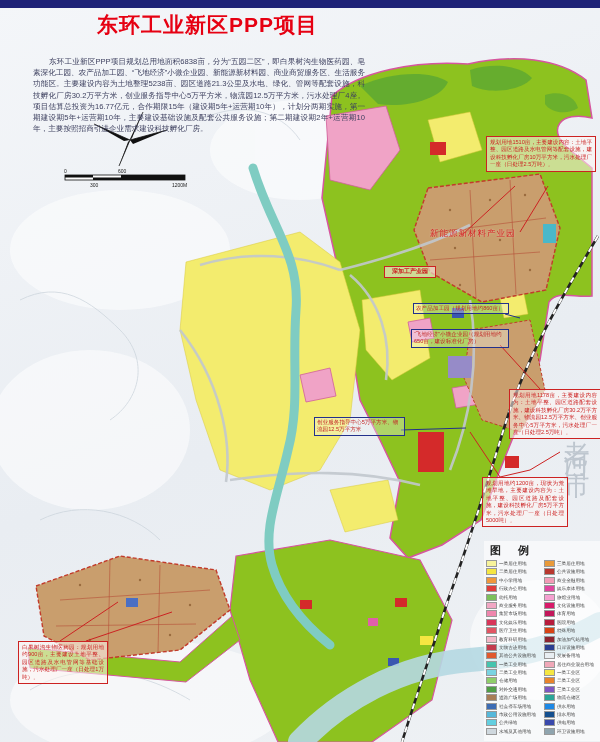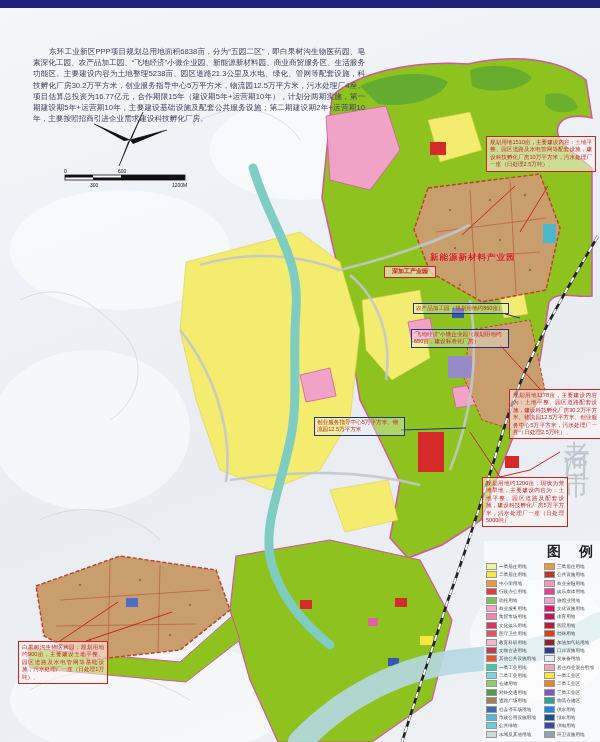--- a/index.html
+++ b/index.html
@@ -4,50 +4,50 @@
 <style>
   html,body{margin:0;padding:0;background:#fff;}
   #stage{position:relative;width:600px;height:742px;overflow:hidden;
          font-family:"Liberation Sans","DejaVu Sans",sans-serif;
          background:linear-gradient(160deg,#f4f6f9 0%,#e9edf2 55%,#eef1f4 100%);}
   #topbar{position:absolute;left:0;top:0;width:600px;height:8px;background:#1e2277;}
   #map-svg{position:absolute;left:0;top:0;}
 
   #title{position:absolute;left:35px;top:11px;width:345px;text-align:center;
          font-size:21px;font-weight:bold;color:#e60012;letter-spacing:1px;}
-  #intro{position:absolute;left:33px;top:46px;width:332px;font-size:7.6px;line-height:1.48;
+  #intro{position:absolute;left:33px;top:56px;width:332px;font-size:7.6px;line-height:1.48;
          color:#3c3f5e;text-align:justify;text-indent:16px;}
 
   .redbox{position:absolute;border:1.5px solid #cc2222;color:#cc2222;background:rgba(255,245,243,.55);
           font-size:5.6px;line-height:1.32;padding:2px 3px;text-align:justify;z-index:6;}
   .bluebox{position:absolute;border:1.2px solid #23308c;color:#c22525;background:rgba(240,245,240,.35);
            font-size:5.6px;line-height:1.3;padding:1px 2px;z-index:6;}
   #anno-top-right{left:486px;top:136px;width:102px;}
   #anno-right-mid{left:509px;top:389px;width:84px;}
   #anno-right-low{left:482px;top:477px;width:78px;}
   #anno-bottom-left{left:18px;top:641px;width:82px;}
   #label-processing{left:384px;top:266px;width:48px;text-align:center;font-size:6px;
                     font-weight:bold;padding:1px 1px;background:rgba(250,235,230,.6);}
   #bluebox-1{left:413px;top:303px;width:90px;}
   #bluebox-2{left:411px;top:329px;width:92px;}
   #bluebox-3{left:314px;top:417px;width:85px;}
 
-  .maplabel{position:absolute;color:#d42020;font-weight:bold;z-index:5;
-            text-shadow:0 0 2px rgba(255,255,255,.5);margin-top:24px;}
+  .maplabel{position:absolute;color:#d42020;font-weight:normal;z-index:5;
+            text-shadow:0 0 2px rgba(255,255,255,.5);}
   #label-newmaterial{left:430px;top:228px;width:120px;font-size:8.5px;letter-spacing:1px;}
   #label-biopharma{left:78px;top:574px;width:90px;font-size:7.5px;text-align:center;line-height:1.35;}
   #city-vertical{position:absolute;left:560px;top:420px;writing-mode:vertical-rl;
                  font-size:26px;color:#9aa6b2;opacity:.55;letter-spacing:10px;z-index:2;}
   .scale-num{position:absolute;font-size:5px;color:#222;z-index:4;}
   #sc-0{left:64px;top:168px;} #sc-600{left:118px;top:168px;}
   #sc-300{left:90px;top:182px;} #sc-1200{left:172px;top:182px;}
 
   #legend{position:absolute;left:484px;top:541px;width:114px;height:199px;z-index:7;
           background:rgba(255,255,255,.58);padding:1px 0 0 2px;}
-  #legend-title{text-align:right;font-size:14px;font-weight:bold;color:#222;
+  #legend-title{text-align:left;font-size:11px;font-weight:bold;color:#222;
                 letter-spacing:7px;margin:1px 0 2px 4px;}
   #legend-cols{display:flex;gap:3px;}
   .lg-col{display:flex;flex-direction:column;gap:1.4px;width:55px;}
   .lg-row{display:flex;align-items:center;gap:2px;height:7px;}
   .lg-sw{width:9px;height:5px;flex:0 0 9px;border:.3px solid #999;}
   .lg-tx{font-size:4.6px;color:#444;white-space:nowrap;overflow:hidden;}
 </style>
 </head>
 <body>
 
@@ -192,20 +192,21 @@
     <g>
       <rect x="65" y="175" width="120" height="5" fill="#fff" stroke="#111" stroke-width="0.8"></rect>
       <rect x="65" y="175" width="28" height="2.5" fill="#111"></rect>
       <rect x="93" y="177.5" width="28" height="2.5" fill="#111"></rect>
       <rect x="121" y="175" width="64" height="5" fill="#111"></rect>
     </g>
   </svg>
 
   <div id="topbar"></div>
 
+  <div id="title">东环工业新区PPP项目</div>
   <div id="intro">东环工业新区PPP项目规划总用地面积6838亩，分为“五园二区”，即白果树沟生物医药园、皂素深化工园、农产品加工园、“飞地经济”小微企业园、新能源新材料园、商业商贸服务区、生活服务功能区。主要建设内容为土地整理5238亩、园区道路21.3公里及水电、绿化、管网等配套设施，科技孵化厂房30.2万平方米，创业服务指导中心5万平方米，物流园12.5万平方米，污水处理厂4座。项目估算总投资为16.77亿元，合作期限15年（建设期5年+运营期10年），计划分两期实施，第一期建设期5年+运营期10年，主要建设基础设施及配套公共服务设施；第二期建设期2年+运营期10年，主要按照招商引进企业需求建设科技孵化厂房。</div>
 
   <span class="scale-num" id="sc-0">0</span>
   <span class="scale-num" id="sc-600">600</span>
   <span class="scale-num" id="sc-300">300</span>
   <span class="scale-num" id="sc-1200">1200M</span>
 
   <div id="city-vertical">老河口市</div>
 
   <div class="maplabel" id="label-newmaterial">新能源新材料产业园</div>

